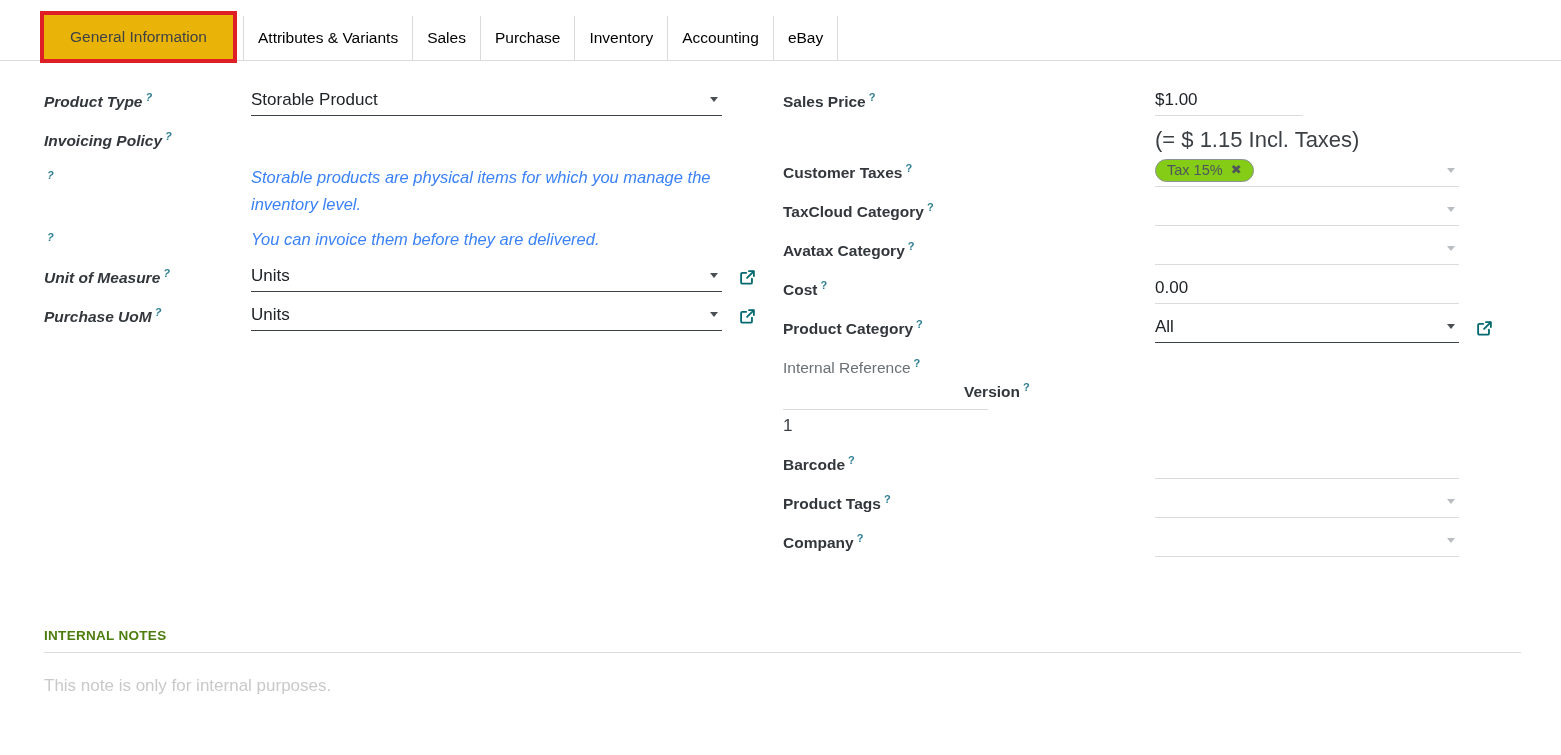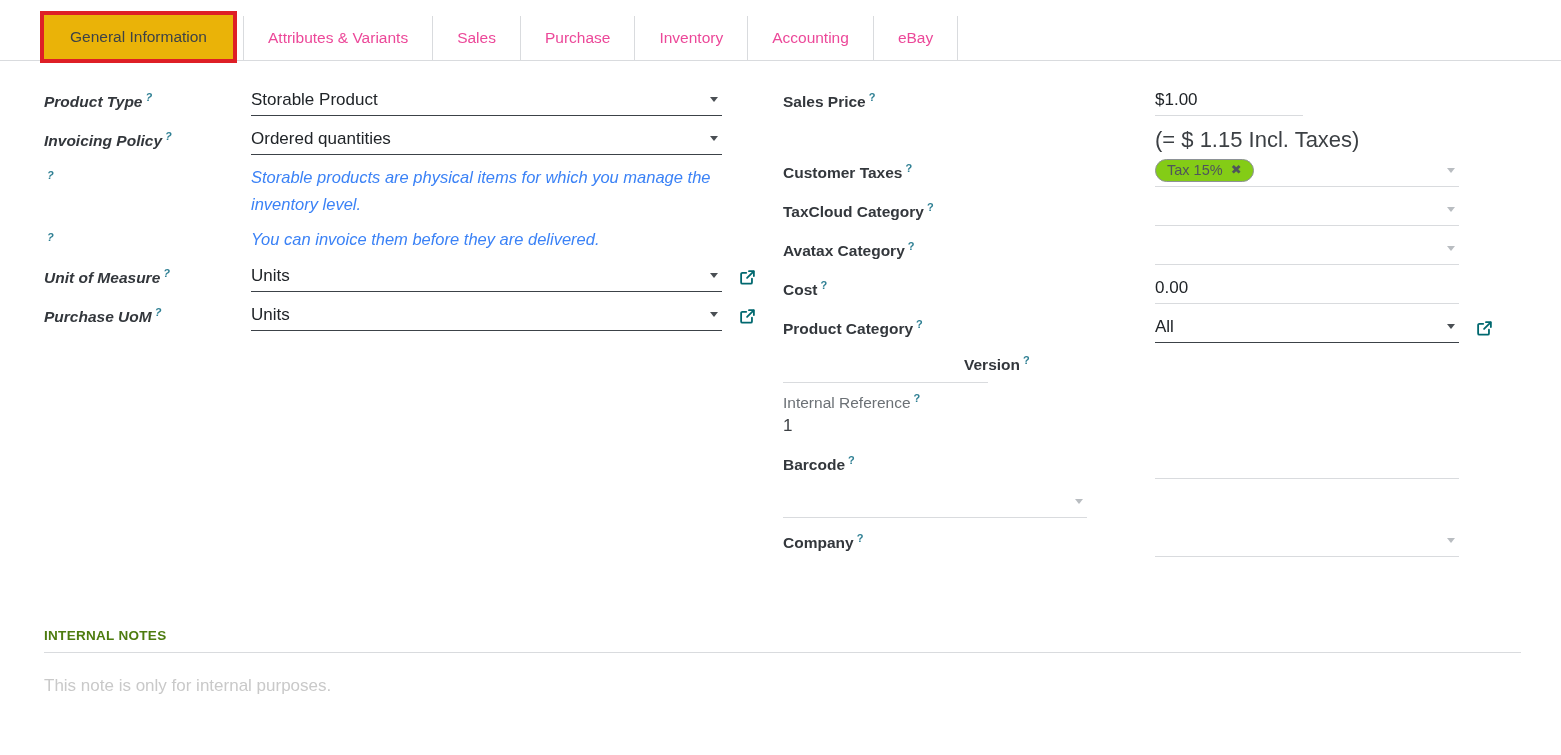--- a/index.html
+++ b/index.html
@@ -4,21 +4,21 @@
 <style>
   html,body{margin:0;padding:0;background:#fff;}
   body{
     width:1561px;height:755px;overflow:hidden;
     font-family:"Liberation Sans","DejaVu Sans",sans-serif;
     color:#212529;-webkit-font-smoothing:antialiased;
   }
   
   .tabs{display:flex;align-items:flex-end;margin-top:13px;padding-left:40px;
         border-bottom:1px solid #d9dbde;height:48px;box-sizing:border-box;}
-  .tab{padding:12px 24px;font-size:15.5px;color:#ec4899;line-height:20px;
+  .tab{padding:12px 14px;font-size:15.5px;color:#000000;line-height:20px;
        border-right:1px solid #d9dbde;cursor:pointer;white-space:nowrap;}
   .sep-left{border-left:1px solid #d9dbde;}
   .active-tab-box{border:4px solid #de1f26;background:#eab308;display:flex;align-items:center;
        margin-bottom:-3px;margin-right:6px;position:relative;z-index:2;}
   .active-tab-box .tab{border:none;padding:12px 26px;color:#3d4247;}
   
   .form{display:flex;padding:25px 40px 0 44px;}
   .col-left{width:712px;flex:none;}
   .col-right{width:708px;flex:none;margin-left:27px;}
   .frow{display:flex;align-items:flex-start;margin-bottom:9px;}
@@ -82,24 +82,20 @@
         <span>Storable Product</span>
         <span class="caret"></span>
       </div>
       <div class="icon-cell"></div>
     </div>
 
     <div class="frow">
       <div class="flabel">
         <span>Invoicing Policy</span><sup class="q">?</sup>
       </div>
-      <div class="fld fld-grow dark">
-        <span>Ordered quantities</span>
-        <span class="caret"></span>
-      </div>
       <div class="icon-cell"></div>
     </div>
 
     <div class="frow mt6">
       <div class="flabel"><sup class="q">?</sup></div>
       <div class="help-text">Storable products are physical items for which you manage the inventory level.</div>
     </div>
 
     <div class="frow">
       <div class="flabel"><sup class="q">?</sup></div>
@@ -220,48 +216,51 @@
         <span class="ext-link">
           <svg width="17" height="17" viewBox="0 0 16 16" fill="none" stroke="#00686f" stroke-width="1.7" stroke-linecap="round" stroke-linejoin="round">
             <path d="M6.8 3.6H3.2c-.7 0-1.2.5-1.2 1.2v7.8c0 .7.5 1.2 1.2 1.2h7.8c.7 0 1.2-.5 1.2-1.2V9.1"></path>
             <path d="M9.4 2h4.6v4.6"></path>
             <path d="M13.6 2.4 7.6 8.4"></path>
           </svg>
         </span>
       </div>
     </div>
 
+    <div class="frow" style="margin-bottom:2px;">
+      <div class="flabel-r flabel-muted">
+        <span>Internal Reference</span><sup class="q">?</sup>
+      </div>
+    </div>
+
     <div class="frow row-end" style="margin-bottom:4px;">
       <div class="ir-input"></div>
       <div class="ver-label">
         <span>Version</span><sup class="q">?</sup>
       </div>
     </div>
 
-    <div class="frow" style="margin-bottom:2px;">
-      <div class="flabel-r flabel-muted">
-        <span>Internal Reference</span><sup class="q">?</sup>
-      </div>
-    </div>
-
     <div class="frow">
       <div class="plain-val">1</div>
     </div>
 
     <div class="frow">
       <div class="flabel-r">
         <span>Barcode</span><sup class="q">?</sup>
       </div>
       <div class="fld fld-r">
         <span></span>
       </div>
       <div class="icon-cell"></div>
     </div>
 
     <div class="frow">
+      <div class="flabel-r">
+        <span>Product Tags</span><sup class="q">?</sup>
+      </div>
       <div class="fld fld-r">
         <span></span>
         <span class="caret caret-light"></span>
       </div>
       <div class="icon-cell"></div>
     </div>
 
     <div class="frow">
       <div class="flabel-r">
         <span>Company</span><sup class="q">?</sup>

